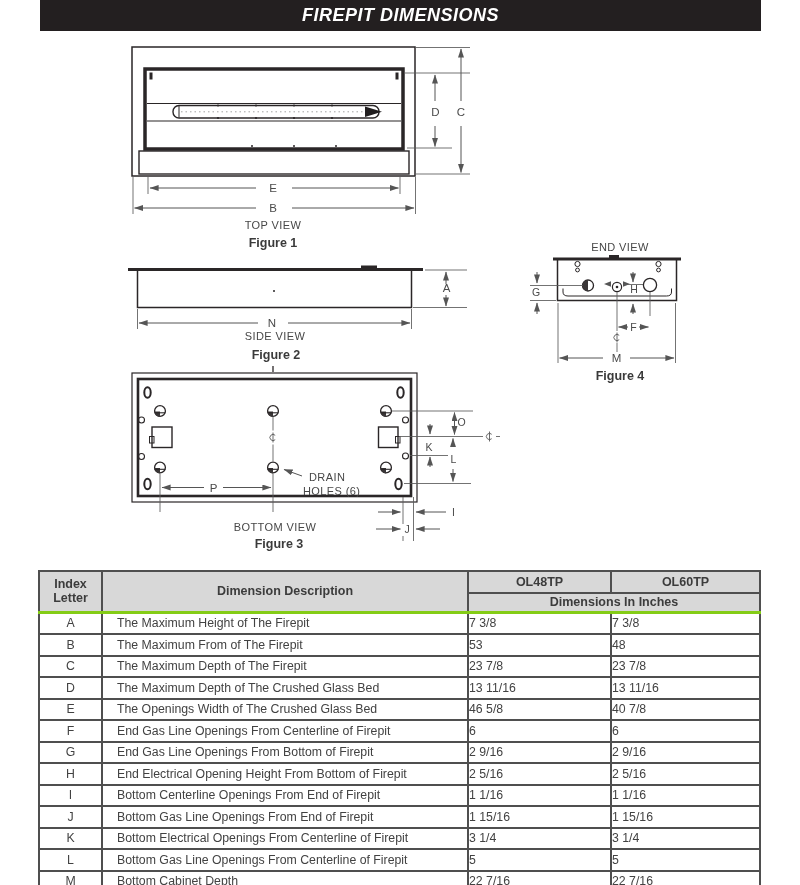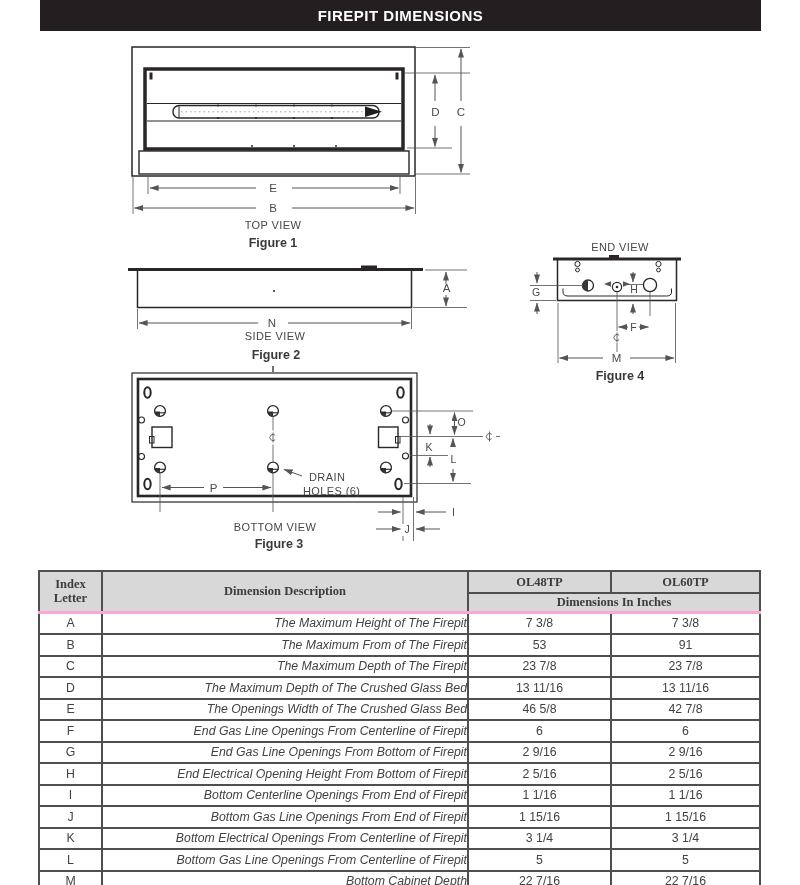--- a/index.html
+++ b/index.html
@@ -1,40 +1,40 @@
 <!DOCTYPE html>
 <html><head>
 <meta charset="utf-8">
 <style>
   html,body{margin:0;padding:0;background:#fff;}
   .page{position:relative;width:800px;height:885px;background:#fff;overflow:hidden;
         font-family:"Liberation Sans",sans-serif;}
   .title-bar{position:absolute;left:40px;top:0;width:721px;height:31px;background:#231f20;
              display:flex;align-items:center;justify-content:center;}
-  .title-bar span{color:#ffffff;font-weight:bold;font-size:15px;letter-spacing:.5px;}
+  .title-bar span{color:#ffffff;font-weight:bold;font-size:18px;letter-spacing:.5px;font-style:italic;}
   svg.figs{position:absolute;left:0;top:0;}
   svg.figs text{font-family:"Liberation Sans",sans-serif;}
   text.dim{font-size:11.5px;fill:#4a4a4a;}
   text.sm{font-size:10.5px;fill:#4a4a4a;}
   text.lbl{font-size:11px;fill:#474747;letter-spacing:.4px;}
   text.cap{font-size:12.5px;font-weight:bold;fill:#3a3a3a;}
   .ol{stroke:#2a2627;fill:none;}
   .dl{stroke:#555555;stroke-width:1;fill:none;}
   .dl2{stroke:#5a5a5a;stroke-width:.85;fill:none;}
   table.dims{position:absolute;left:38px;top:570px;width:721px;height:316px;
              border-collapse:collapse;table-layout:fixed;color:#424242;}
   table.dims th,table.dims td{border:2px solid #4f4f4f;padding:0;vertical-align:middle;overflow:hidden;}
   table.dims thead th{background:#d8d8d8;font-size:12.5px;font-weight:bold;color:#3c3c3c;line-height:1.15;}
   table.dims thead tr.h1{height:22px;}
   table.dims thead tr.h2{height:19px;}
-  table.dims thead{border-bottom:3px solid #f9a8d4;font-family:Liberation Serif, serif;}
+  table.dims thead{border-bottom:3px solid #84cc16;}
   table.dims tbody td{font-size:12.3px;height:19.5px;}
   .t-idx{text-align:center;}
-  .t-desc{text-align:right;padding-left:14px !important;font-style:italic;}
-  .t-val{text-align:center;border-radius:6px;}
+  .t-desc{text-align:left;padding-left:14px !important;}
+  .t-val{}
 </style>
 </head>
 <body>
 
 <div class="page">
 
   <div class="title-bar">
     <span>FIREPIT DIMENSIONS</span>
   </div>
 
@@ -265,39 +265,39 @@
       <tr>
         <td class="t-idx">A</td>
         <td class="t-desc">The Maximum Height of The Firepit</td>
         <td class="t-val">7 3/8</td>
         <td class="t-val">7 3/8</td>
       </tr>
       <tr>
         <td class="t-idx">B</td>
         <td class="t-desc">The Maximum From of The Firepit</td>
         <td class="t-val">53</td>
-        <td class="t-val">91</td>
+        <td class="t-val">48</td>
       </tr>
       <tr>
         <td class="t-idx">C</td>
         <td class="t-desc">The Maximum Depth of The Firepit</td>
         <td class="t-val">23 7/8</td>
         <td class="t-val">23 7/8</td>
       </tr>
       <tr>
         <td class="t-idx">D</td>
         <td class="t-desc">The Maximum Depth of The Crushed Glass Bed</td>
         <td class="t-val">13 11/16</td>
         <td class="t-val">13 11/16</td>
       </tr>
       <tr>
         <td class="t-idx">E</td>
         <td class="t-desc">The Openings Width of The Crushed Glass Bed</td>
         <td class="t-val">46 5/8</td>
-        <td class="t-val">42 7/8</td>
+        <td class="t-val">40 7/8</td>
       </tr>
       <tr>
         <td class="t-idx">F</td>
         <td class="t-desc">End Gas Line Openings From Centerline of Firepit</td>
         <td class="t-val">6</td>
         <td class="t-val">6</td>
       </tr>
       <tr>
         <td class="t-idx">G</td>
         <td class="t-desc">End Gas Line Openings From Bottom of Firepit</td>

